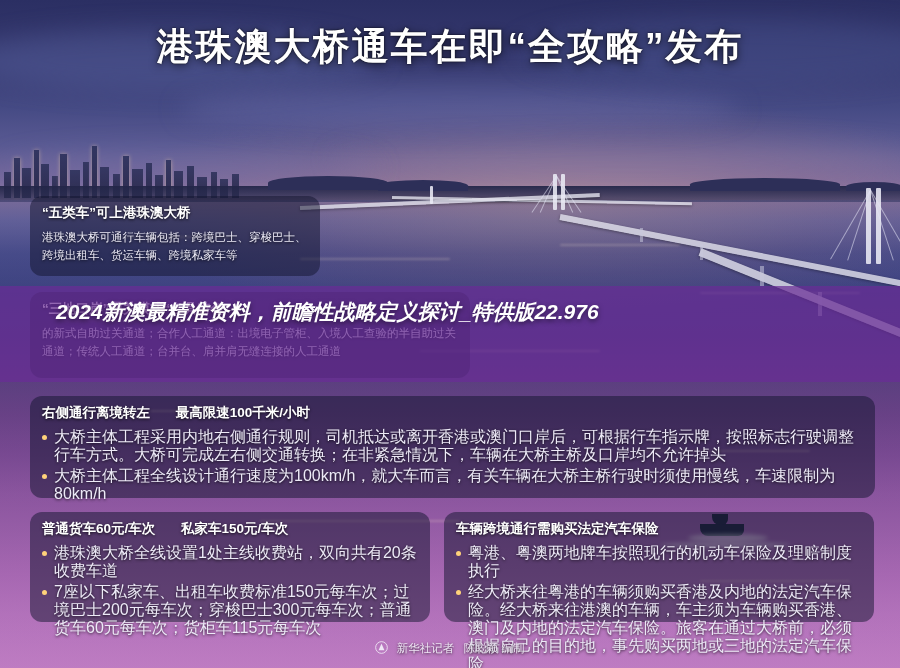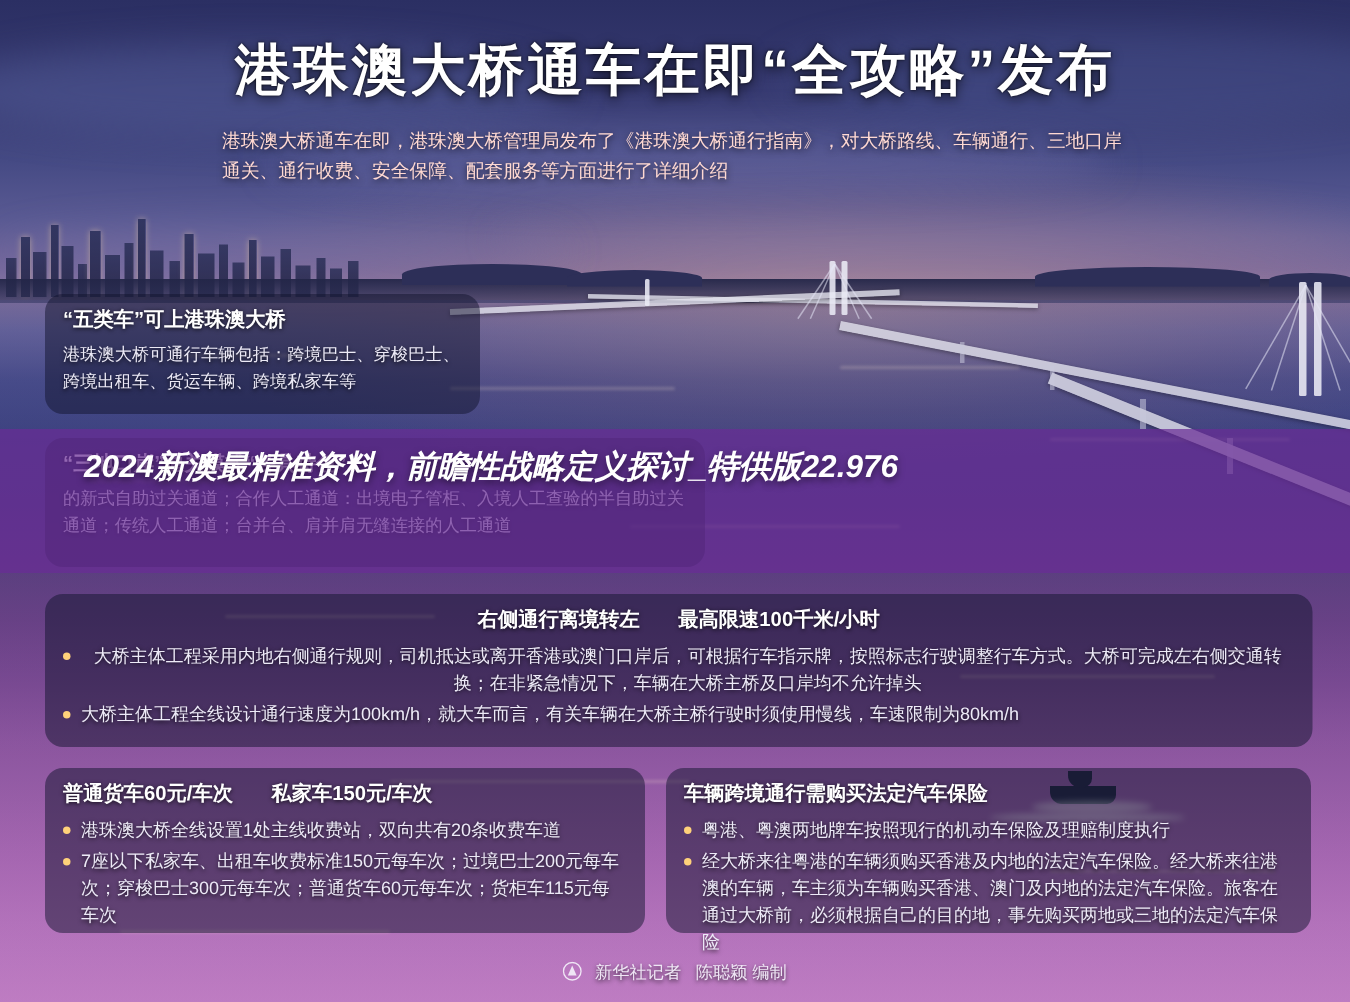--- a/index.html
+++ b/index.html
@@ -191,21 +191,21 @@
   }
   .dot {
     flex: 0 0 auto;
     width: 5px; height: 5px;
     border-radius: 50%;
     background: #ffd27a;
     margin: 7px 7px 0 0;
   }
   .bullet-text {
     color: #edeaf7;
-    font-size: 12px;
+    font-size: 16px;
     line-height: 18px;
     text-shadow: 0 1px 3px rgba(0,0,0,0.75);
   }
 
   
   .overlay-band {
     position: absolute;
     left: 0; top: 286px;
     width: 900px; height: 96px;
     background: rgba(106,45,150,0.72);
@@ -322,33 +322,32 @@
   <div class="pier" style="left:700px; top:244px; width:3px; height:16px;"></div>
   <div class="pier" style="left:760px; top:266px; width:4px; height:20px;"></div>
   <div class="pier" style="left:818px; top:292px; width:4px; height:24px;"></div>
 
   <div class="boat-hull" style="left:700px; top:524px; width:44px; height:12px;"></div>
   <div class="boat-hull" style="left:712px; top:514px; width:16px; height:11px;"></div>
   <div class="boat-wake" style="left:688px; top:534px; width:80px; height:8px;"></div>
   <div class="boat-wake" style="left:660px; top:542px; width:130px; height:6px;"></div>
 
   <div class="headline">港珠澳大桥通车在即“全攻略”发布</div>
-  <div class="subhead">港珠澳大桥通车在即，港珠澳大桥管理局发布了《港珠澳大桥通行指南》，对大桥路线、车辆通行、三地口岸通关、通行收费、安全保障、配套服务等方面进行了详细介绍</div>
 
   <div class="panel" style="left:30px; top:196px; width:290px; height:80px;">
     <div class="panel-title">“五类车”可上港珠澳大桥</div>
     <div class="panel-text">港珠澳大桥可通行车辆包括：跨境巴士、穿梭巴士、跨境出租车、货运车辆、跨境私家车等</div>
   </div>
 
   <div class="panel" style="left:30px; top:292px; width:440px; height:86px;">
     <div class="panel-title">“三地口岸”通关模式“各具特色”</div>
     <div class="panel-text">的新式自助过关通道；合作人工通道：出境电子管柜、入境人工查验的半自助过关通道；传统人工通道；台并台、肩并肩无缝连接的人工通道</div>
   </div>
 
-  <div class="panel" style="left:30px; top:396px; width:845px; height:102px;text-align:center;">
+  <div class="panel" style="left:30px; top:396px; width:845px; height:102px;">
     <div class="panel-title">
       <span>右侧通行离境转左</span>
       <span class="t2">最高限速100千米/小时</span>
     </div>
     <div class="bullet-row">
       <div class="dot"></div>
       <div class="bullet-text">大桥主体工程采用内地右侧通行规则，司机抵达或离开香港或澳门口岸后，可根据行车指示牌，按照标志行驶调整行车方式。大桥可完成左右侧交通转换；在非紧急情况下，车辆在大桥主桥及口岸均不允许掉头</div>
     </div>
     <div class="bullet-row">
       <div class="dot"></div>

